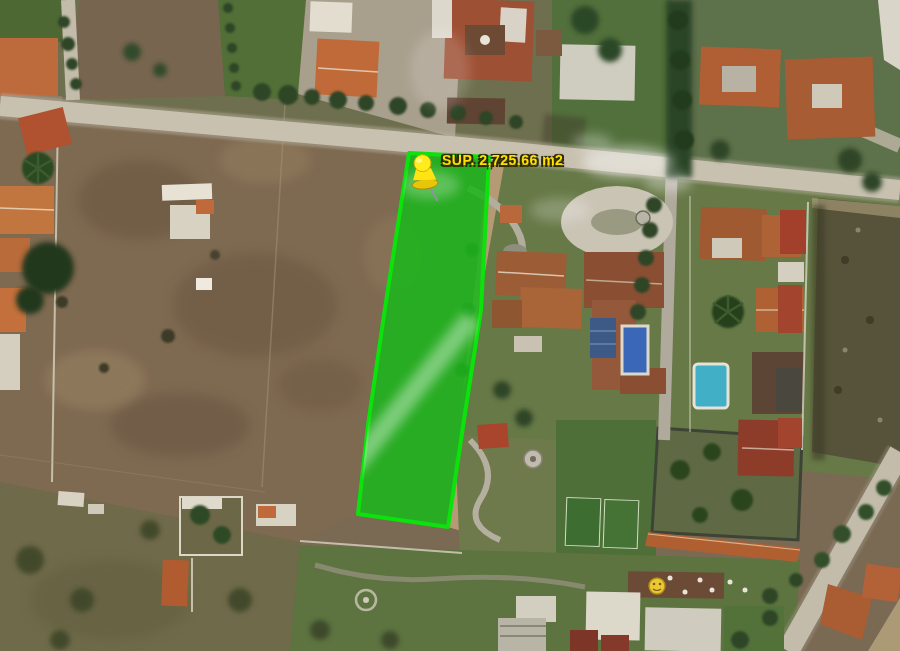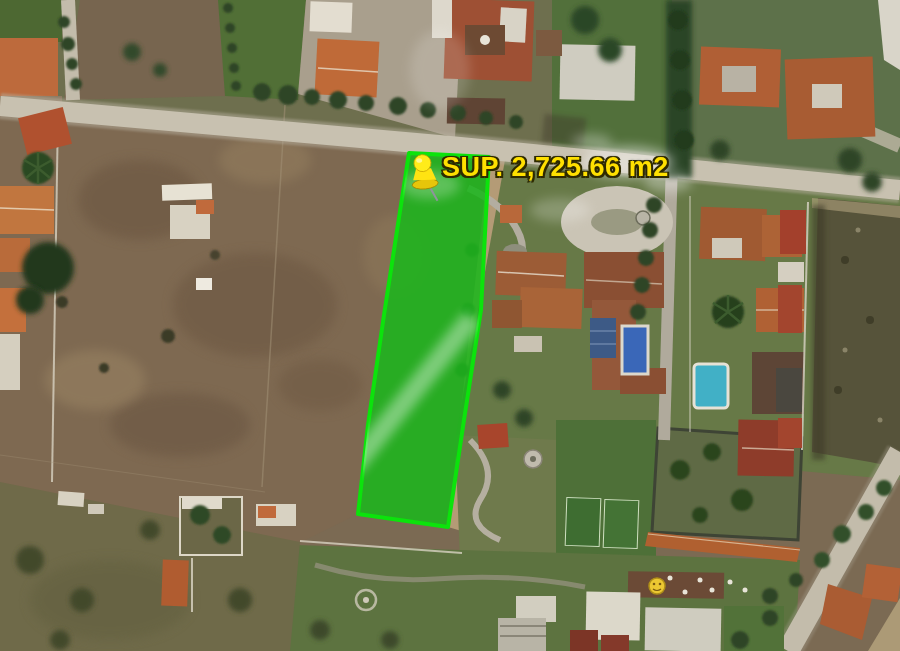--- a/index.html
+++ b/index.html
@@ -5,21 +5,21 @@
   html,body{margin:0;padding:0;background:#2a2a2a;}
   .stage{
     position:relative;width:900px;height:651px;overflow:hidden;
     outline:1px solid #141414;outline-offset:-1px;
     font-family:"Liberation Sans",sans-serif;
   }
   .stage svg{position:absolute;left:0;top:0;display:block;}
   .parcel-poly{stroke:#0ce30c;stroke-width:4;stroke-linejoin:round;fill-opacity:.88;}
   .area-label{
     position:absolute;left:442px;top:152px;
-    font-size:27px;font-weight:bold;letter-spacing:.5px;
+    font-size:14px;font-weight:bold;letter-spacing:.5px;
     color:#ffe000;white-space:nowrap;
     text-shadow:-2px -1px 0 #2e2a00,2px -1px 0 #2e2a00,-2px 2px 0 #2e2a00,2px 2px 0 #2e2a00,0 0 3px rgba(0,0,0,.8);
   }
   .pin-wrap{position:absolute;left:408px;top:148px;width:44px;height:62px;}
 </style>
 </head>
 <body>
 
 <div class="stage">
 

